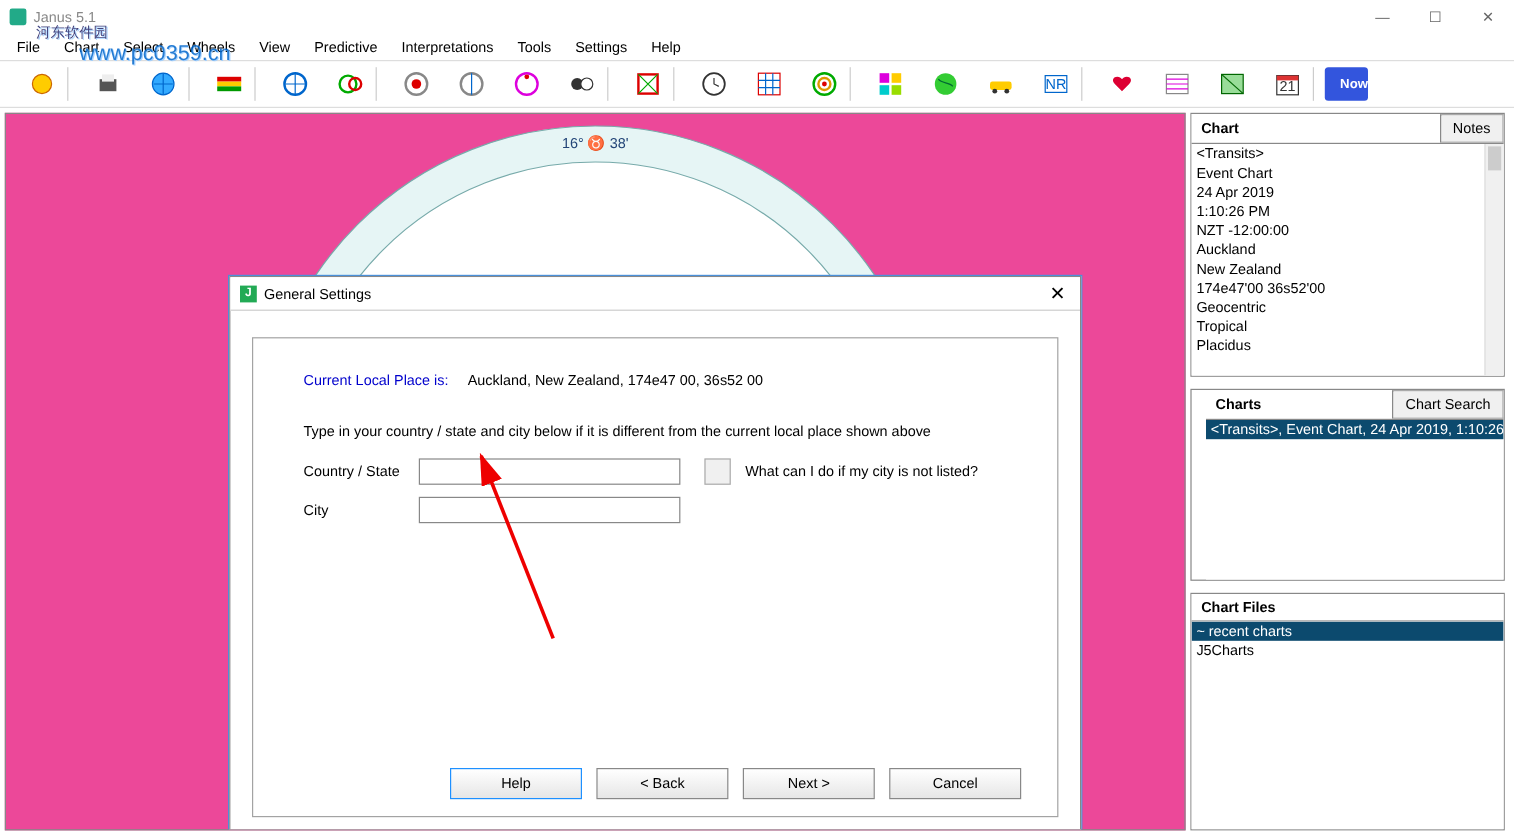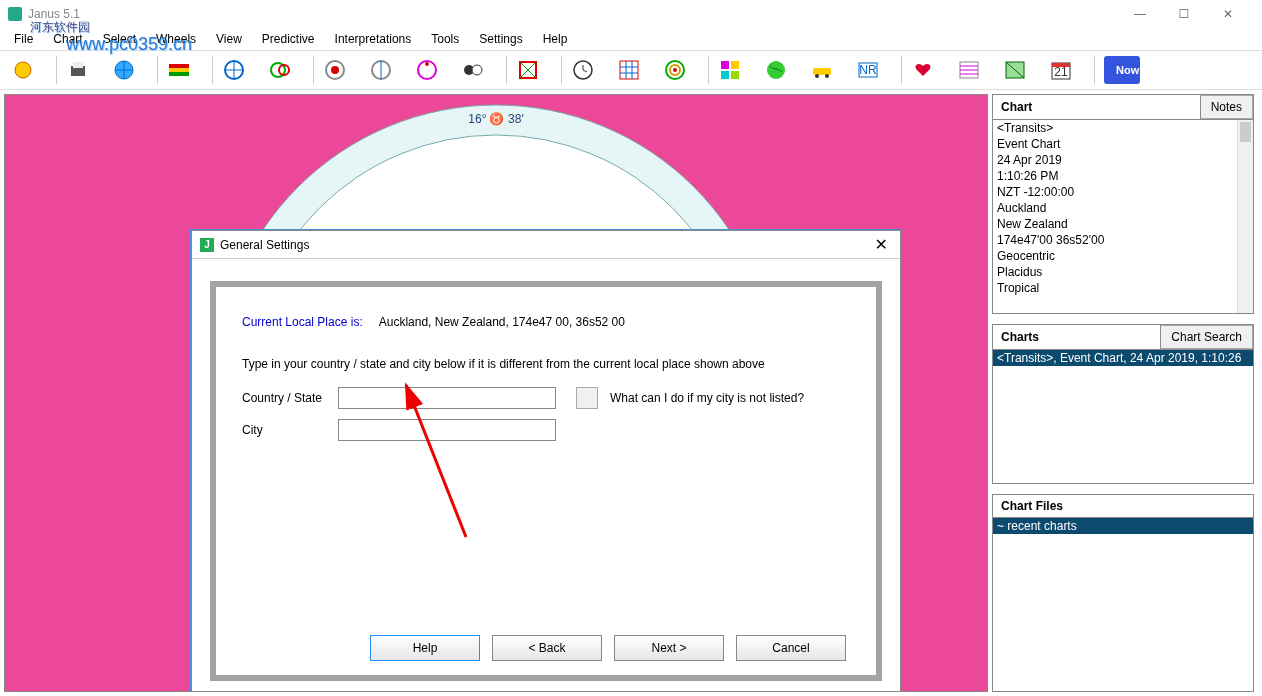--- a/index.html
+++ b/index.html
@@ -1,42 +1,42 @@
 <!DOCTYPE html>
 <html><head>
 <meta charset="utf-8">
 <style>
 * { box-sizing: border-box; margin: 0; padding: 0; font-family: "Segoe UI", Tahoma, sans-serif; font-size: 12px; }
 body { background: #fff; width: 1262px; height: 696px; overflow: hidden; position: relative; }
-.titlebar { height: 28px; display: flex; align-items: center; padding: 0 12px 0 8px; color: #888; }
+.titlebar { height: 28px; display: flex; align-items: center; padding: 0 0 0 8px; color: #888; }
 .titlebar .app-icon { width: 14px; height: 14px; background: #2a8; border-radius: 2px; margin-right: 6px; }
 .titlebar .spacer { flex: 1; }
 .win-btn { width: 44px; height: 28px; display: flex; align-items: center; justify-content: center; color: #666; }
 .menubar { height: 22px; display: flex; align-items: center; padding: 0 4px; }
 .menubar span { padding: 2px 10px; }
 .toolbar { height: 40px; border-top: 1px solid #ddd; border-bottom: 1px solid #ddd; display: flex; align-items: center; padding: 0 6px; gap: 0; }
-.toolbar .tbtn { width: 36px; height: 28px; display: flex; align-items: center; justify-content: flex-start; margin: 0 5px; }
+.toolbar .tbtn { width: 36px; height: 28px; display: flex; align-items: center; justify-content: flex-end; margin: 0 5px; }
 .toolbar .sep { width: 1px; height: 28px; background: #ccc; margin: 0 4px; }
 .workspace { display: flex; height: calc(696px - 28px - 22px - 40px); }
 .main-area { flex: 1; position: relative; border: 1px solid #888; margin: 4px; background: #ec4899; overflow: hidden; }
 .side-panel { width: 270px; padding: 4px 8px 4px 0; display: flex; flex-direction: column; gap: 10px; }
 .panel { border: 1px solid #888; display: flex; flex-direction: column; min-height: 40px; }
 .panel-head { display: flex; align-items: center; background: #fff; border-bottom: 1px solid #888; }
 .panel-title { flex: 1; font-weight: bold; padding: 4px 8px; }
 .panel-btn { border: 1px solid #aaa; border-left: 1px solid #888; padding: 4px 10px; background: #f0f0f0; }
 .panel-body { flex: 1; overflow: auto; background: #fff; position: relative; }
 .panel-body .line { padding: 0 4px; line-height: 16px; white-space: nowrap; }
 .sel { background: #0c4a6e; color: #fff; }
 .scroll-v { position: absolute; right: 0; top: 0; bottom: 0; width: 16px; background: #f0f0f0; border-left: 1px solid #ddd; }
 .scroll-v::before { content: ""; position: absolute; top: 2px; left: 2px; right: 2px; height: 20px; background: #ccc; }
 .dialog { position: absolute; left: 186px; top: 135px; width: 710px; height: 470px; background: #fff; border: 1px solid #888; box-shadow: 0 0 0 1px #4a90d9; }
 .dialog-title { height: 28px; display: flex; align-items: center; padding: 0 8px; border-bottom: 1px solid #ccc; background: #fff; }
 .dialog-title .dicon { width: 14px; height: 14px; background: #2a5; margin-right: 6px; display: inline-flex; align-items: center; justify-content: center; color: #fff; font-weight: bold; font-size: 10px; }
 .dialog-title .close { margin-left: auto; font-size: 16px; padding: 0 4px; cursor: pointer; }
-.dialog-inner { position: absolute; left: 18px; top: 50px; right: 18px; bottom: 18px; border: 6px solid #a3a3a3; background: #fff; padding: 28px 26px; }
+.dialog-inner { position: absolute; left: 18px; top: 50px; right: 18px; bottom: 18px; border: 1px solid #a3a3a3; background: #fff; padding: 28px 42px; }
 .blue-label { color: #0000cc; }
 .form-row { display: flex; align-items: center; margin-top: 16px; }
 .form-row label { width: 96px; }
 .form-row input[type=text] { width: 218px; height: 22px; border: 1px solid #888; padding: 0 4px; }
 .checkbox-box { width: 22px; height: 22px; border: 1px solid #aaa; background: #f0f0f0; margin-left: 20px; margin-right: 12px; }
 .dlg-buttons { position: absolute; right: 30px; bottom: 14px; display: flex; gap: 12px; }
 .dlg-buttons button { width: 110px; height: 26px; border: 1px solid #888; background: linear-gradient(#fff,#e6e6e6); cursor: pointer; }
 .dlg-buttons button.primary { border: 1px solid #1e90ff; }
 .watermark { position: absolute; left: 30px; top: 6px; font-size: 28px; font-weight: normal; color: #226; opacity: 0.85; text-shadow: 1px 1px #9cf; pointer-events:none; }
 .watermark .sub { font-size: 18px; color: #06c; display:block; margin-top:-4px;margin-left:36px; }
@@ -292,38 +292,39 @@
       <div class="panel-body">
         <div class="line">&lt;Transits&gt;</div>
         <div class="line">Event Chart</div>
         <div class="line">24 Apr 2019</div>
         <div class="line">1:10:26 PM</div>
         <div class="line">NZT -12:00:00</div>
         <div class="line">Auckland</div>
         <div class="line">New Zealand</div>
         <div class="line">174e47'00 36s52'00</div>
         <div class="line">Geocentric</div>
+        <div class="line">Tropical</div>
         <div class="line">Placidus</div>
-        <div class="line">Tropical</div>
         <div class="scroll-v"></div>
       </div>
     </div>
 
-    <div class="panel" style="height:160px;">
+    <div class="panel" style="height:160px;padding-left:12px;">
       <div class="panel-head">
         <div class="panel-title">Charts</div>
         <div class="panel-btn">Chart Search</div>
       </div>
       <div class="panel-body">
         <div class="line sel">&lt;Transits&gt;,  Event Chart, 24 Apr 2019, 1:10:26</div>
       </div>
     </div>
 
     <div class="panel" style="flex:1;">
       <div class="panel-head">
         <div class="panel-title">Chart Files</div>
       </div>
       <div class="panel-body">
         <div class="line sel">~  recent charts</div>
+        <div class="line">J5Charts</div>
       </div>
     </div>
   </div>
 </div>
 
 </body></html>

